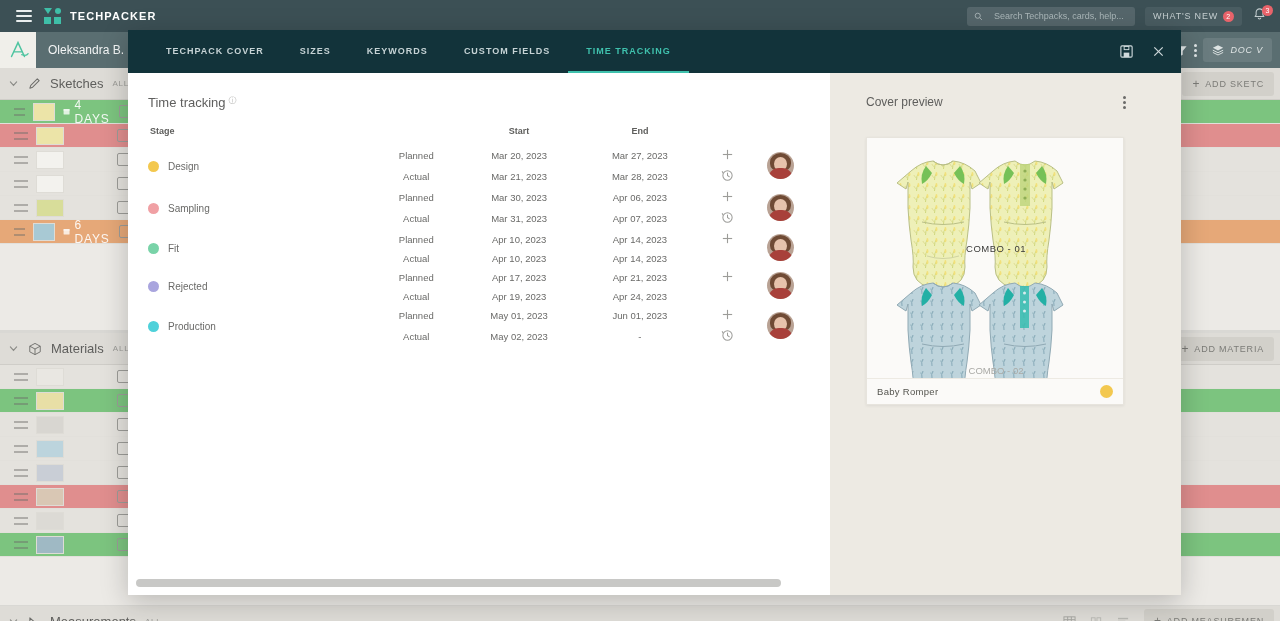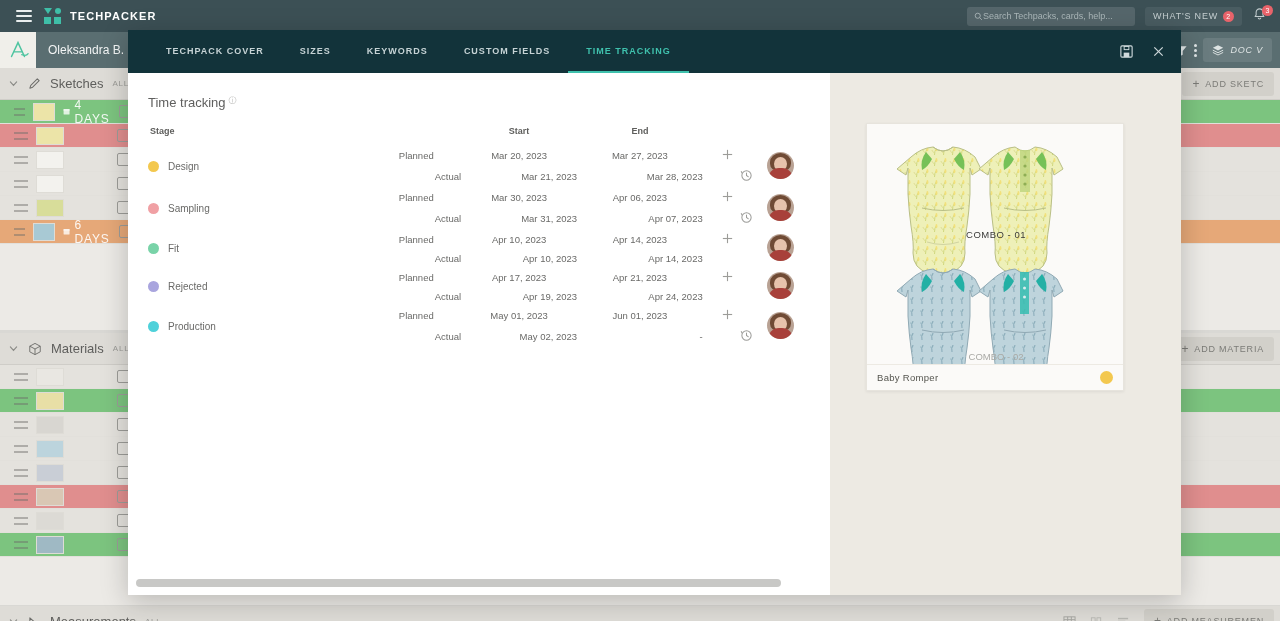--- a/index.html
+++ b/index.html
@@ -25,21 +25,21 @@
   .brand-mark s { position: absolute; background: #3fbfa8; display: block; }
   .bm1 { left: 0; top: 0; width: 8px; height: 6px; clip-path: polygon(0 0,100% 0,50% 100%); }
   .bm2 { left: 11px; top: 0; width: 6px; height: 6px; border-radius: 50%; }
   .bm3 { left: 0; top: 9px; width: 7px; height: 7px; }
   .bm4 { left: 10px; top: 9px; width: 7px; height: 7px; }
   .brand-name { font-size: 11px; font-weight: bold; letter-spacing: 1.1px; color: #fff; }
 
   .topbar-right { margin-left: auto; display: flex; align-items: center; gap: 10px; }
   .search-box {
     width: 168px; height: 19px; background: rgba(255,255,255,.13);
-    border-radius: 3px; display: flex; align-items: center; gap: 0;
+    border-radius: 3px; display: flex; align-items: center; gap: 11px;
     padding: 0 7px; font-size: 9px; color: #aab6b8;
   }
   .search-box svg { flex: 0 0 auto; }
   .whatsnew { font-size: 9px; letter-spacing: .8px; color: #c3cdcf; display: flex;
     align-items: center; gap: 5px; padding: 4px 8px; background: rgba(255,255,255,.07);
     border-radius: 3px; }
   .wn-badge { width: 11px; height: 11px; border-radius: 50%; background: #e8636a;
     color: #fff; font-size: 7px; display: flex; align-items: center; justify-content: center; }
   .bell-wrap { position: relative; width: 18px; height: 18px; }
   .bell-badge { position: absolute; right: -3px; top: -2px; width: 11px; height: 11px;
@@ -112,21 +112,21 @@
   .c-stage { width: 230px; }
   .c-type  { width: 92px; text-align: center; }
   .c-start { width: 120px; text-align: center; }
   .c-end   { width: 130px; text-align: center; }
   .c-act   { width: 52px; text-align: center; }
   .c-av    { width: 56px; text-align: center; }
   .stage-cell { display: flex; align-items: center; gap: 9px; font-size: 10px; color: #6a6a68; }
   .dot { width: 11px; height: 11px; border-radius: 50%; flex: 0 0 auto; }
   .late { color: #f4625f; }
   .muted { color: #b4b4b2; }
-  .rowgap td { padding-bottom: 13px; text-align: right; }
+  .rowgap td { padding-bottom: 13px; }
 
   .avatar { width: 27px; height: 27px; border-radius: 50%; display: inline-block;
     background: #b9a294; overflow: hidden; position: relative; }
   .avatar .hair { position: absolute; left: 3px; top: 1px; width: 21px; height: 18px;
     border-radius: 50% 50% 40% 40%; background: #6f4b35; }
   .avatar .face { position: absolute; left: 7px; top: 5px; width: 13px; height: 14px;
     border-radius: 50%; background: #e6c3ac; }
   .avatar .body { position: absolute; left: 1px; bottom: 0; width: 25px; height: 11px;
     border-radius: 11px 11px 0 0; background: #a8403a; }
 
@@ -607,20 +607,28 @@
               </tr>
             </tbody>
         </table>
       </div>
       <div class="hscroll-wrap">
         <div class="hscroll"></div>
       </div>
     </div>
 
     <div class="preview-panel">
+      <div class="prev-head">
+        <span class="prev-title">Cover preview</span>
+        <div class="kebab">
+          <i></i>
+            <i></i>
+            <i></i>
+        </div>
+      </div>
 
       <div class="cover-card">
         <div class="cover-img">
           <svg width="258" height="240" viewBox="0 0 258 240">
             <defs>
               <pattern id="pat1" width="9" height="11" patternUnits="userSpaceOnUse">
                 <rect width="9" height="11" fill="#eef0b8"></rect>
                 <path d="M4.5 9 q0 -4 1.6 -6" stroke="#cfd87d" stroke-width="1" fill="none"></path>
                 <path d="M4.5 7 q-2 -1 -2.6 -3" stroke="#d9d88a" stroke-width=".8" fill="none"></path>
                 <ellipse cx="6.4" cy="3.2" rx="1" ry="2.1" fill="#f2e07a"></ellipse>

